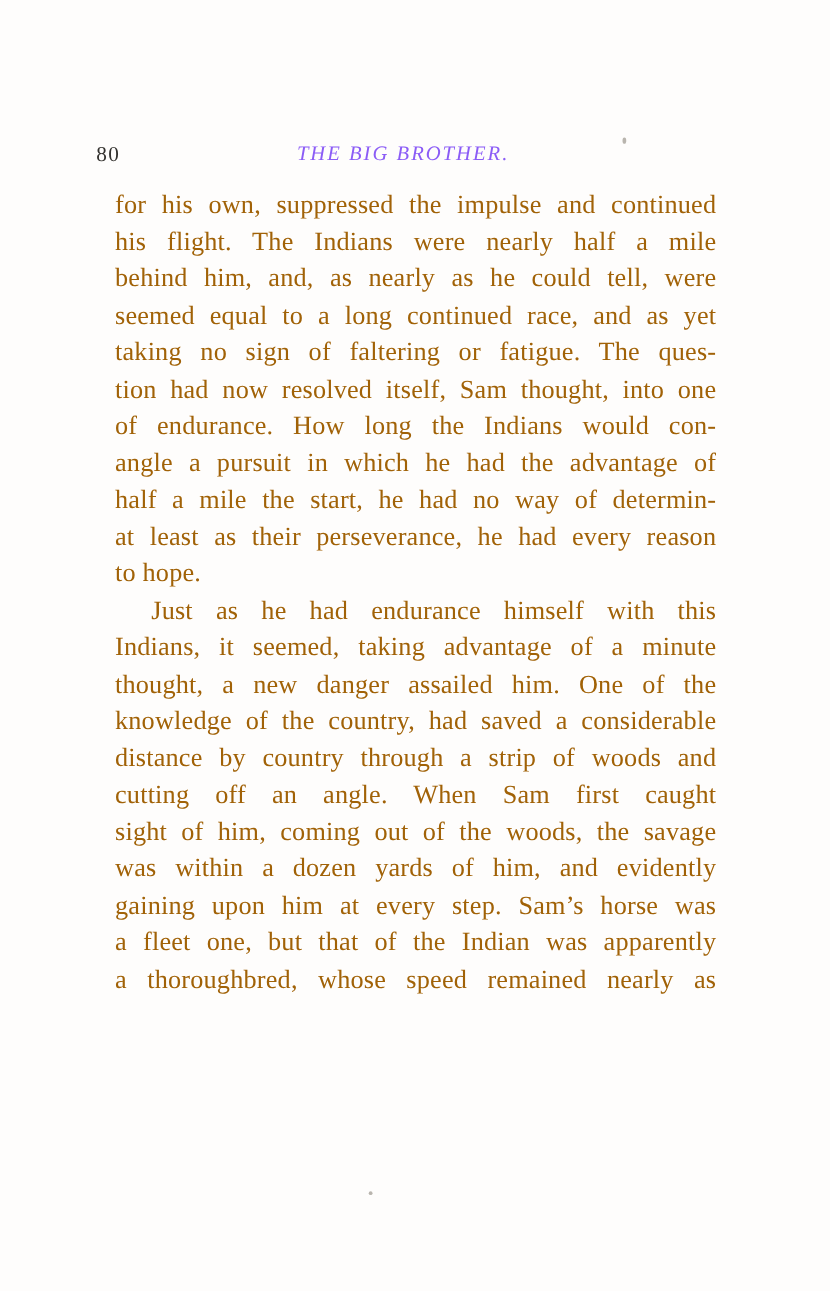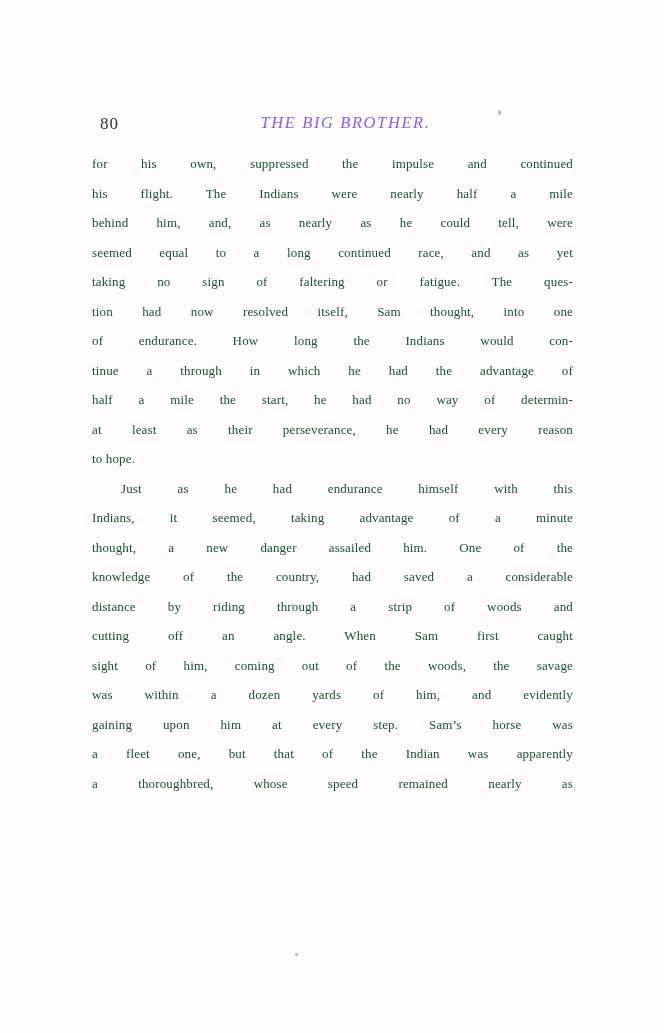--- a/index.html
+++ b/index.html
@@ -12,21 +12,21 @@
     width: 664px;
     height: 1033px;
     background: #fefdfc;
     overflow: hidden;
     font-family: "Liberation Serif", "DejaVu Serif", serif;
     color: #2e2c2a;
   }
   .running-head {
     position: absolute;
     top: 113px;
-    left: 100px;
+    left: 77px;
     width: 481px;
     height: 26px;
   }
   .page-number {
     position: absolute;
     left: 0;
     top: 1px;
     font-size: 17px;
     letter-spacing: 1px;
     color: #33312e;
@@ -37,22 +37,22 @@
     font-size: 16.5px;
     letter-spacing: 1.6px;
     color: #8b5cf6;
     padding-left: 10px;
   }
   .text-block {
     position: absolute;
     top: 149px;
     left: 92px;
     width: 481px;
-    font-size: 13px;
-    color: #14532d;
+    font-size: 21px;
+    color: #a16207;
   }
   .line {
     line-height: 29.5px;
     text-align: justify;
     text-align-last: justify;
     letter-spacing: 0.15px;
     white-space: normal;
   }
   .line.last {
     text-align-last: left;
@@ -89,29 +89,29 @@
   </div>
 
   <div class="text-block">
       <div class="line">for his own, suppressed the impulse and continued</div>
       <div class="line">his flight.  The Indians were nearly half a mile</div>
       <div class="line">behind him, and, as nearly as he could tell, were</div>
       <div class="line">seemed equal to a long continued race, and as yet</div>
       <div class="line">taking no sign of faltering or fatigue.  The ques-</div>
       <div class="line">tion had now resolved itself, Sam thought, into one</div>
       <div class="line">of endurance.  How long the Indians would con-</div>
-      <div class="line">tinue a through in which he had the advantage of</div>
+      <div class="line">angle a pursuit in which he had the advantage of</div>
       <div class="line">half a mile the start, he had no way of determin-</div>
       <div class="line">at least as their perseverance, he had every reason</div>
       <div class="line last">to hope.</div>
       <div class="line indent">Just as he had endurance himself with this</div>
       <div class="line">Indians, it seemed, taking advantage of a minute</div>
       <div class="line">thought, a new danger assailed him.  One of the</div>
       <div class="line">knowledge of the country, had saved a considerable</div>
-      <div class="line">distance by riding through a strip of woods and</div>
+      <div class="line">distance by country through a strip of woods and</div>
       <div class="line">cutting off an angle.  When Sam first caught</div>
       <div class="line">sight of him, coming out of the woods, the savage</div>
       <div class="line">was within a dozen yards of him, and evidently</div>
       <div class="line">gaining upon him at every step.  Sam’s horse was</div>
       <div class="line">a fleet one, but that of the Indian was apparently</div>
       <div class="line">a thoroughbred, whose speed remained nearly as</div>
     </div>
 
   <div class="speck speck-top"></div>
   <div class="speck speck-bottom"></div>

